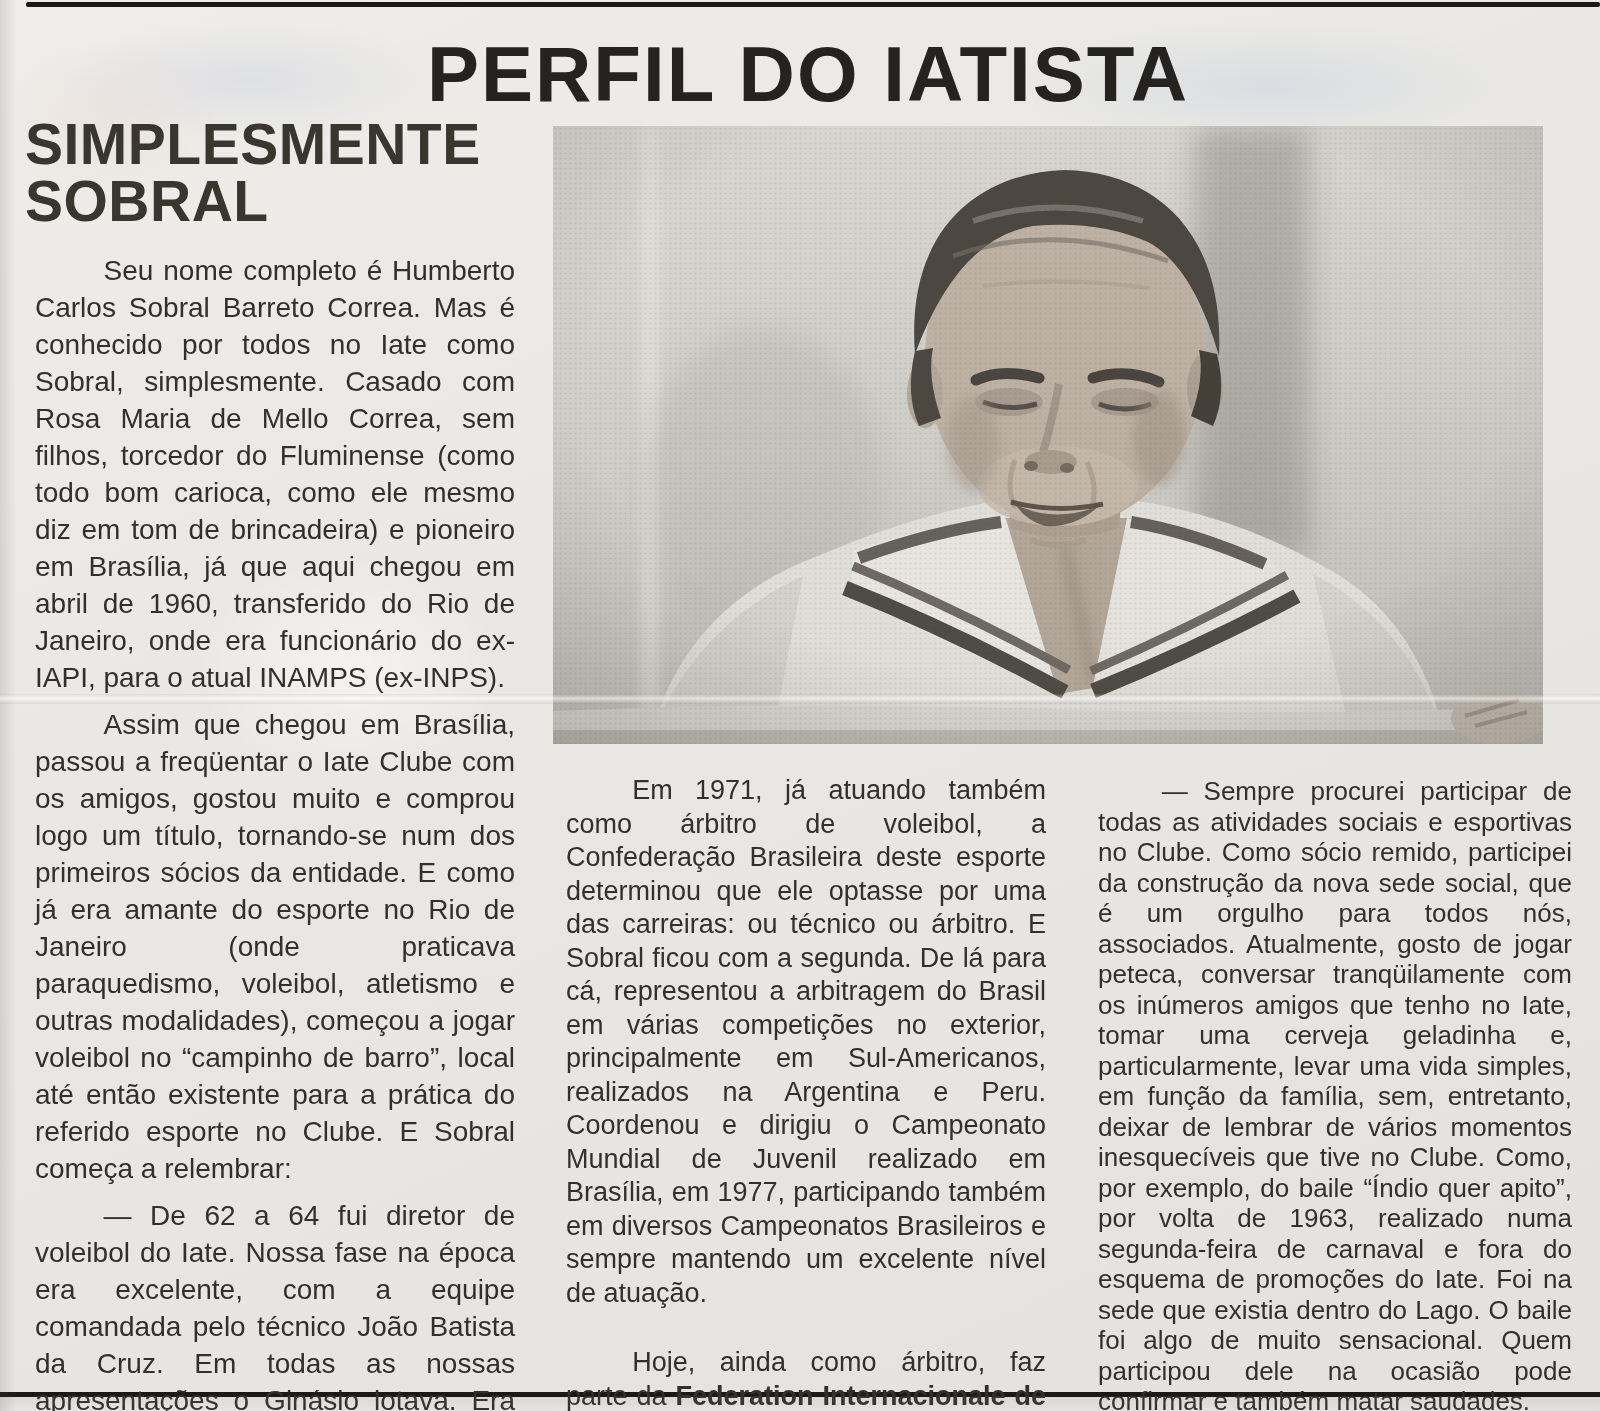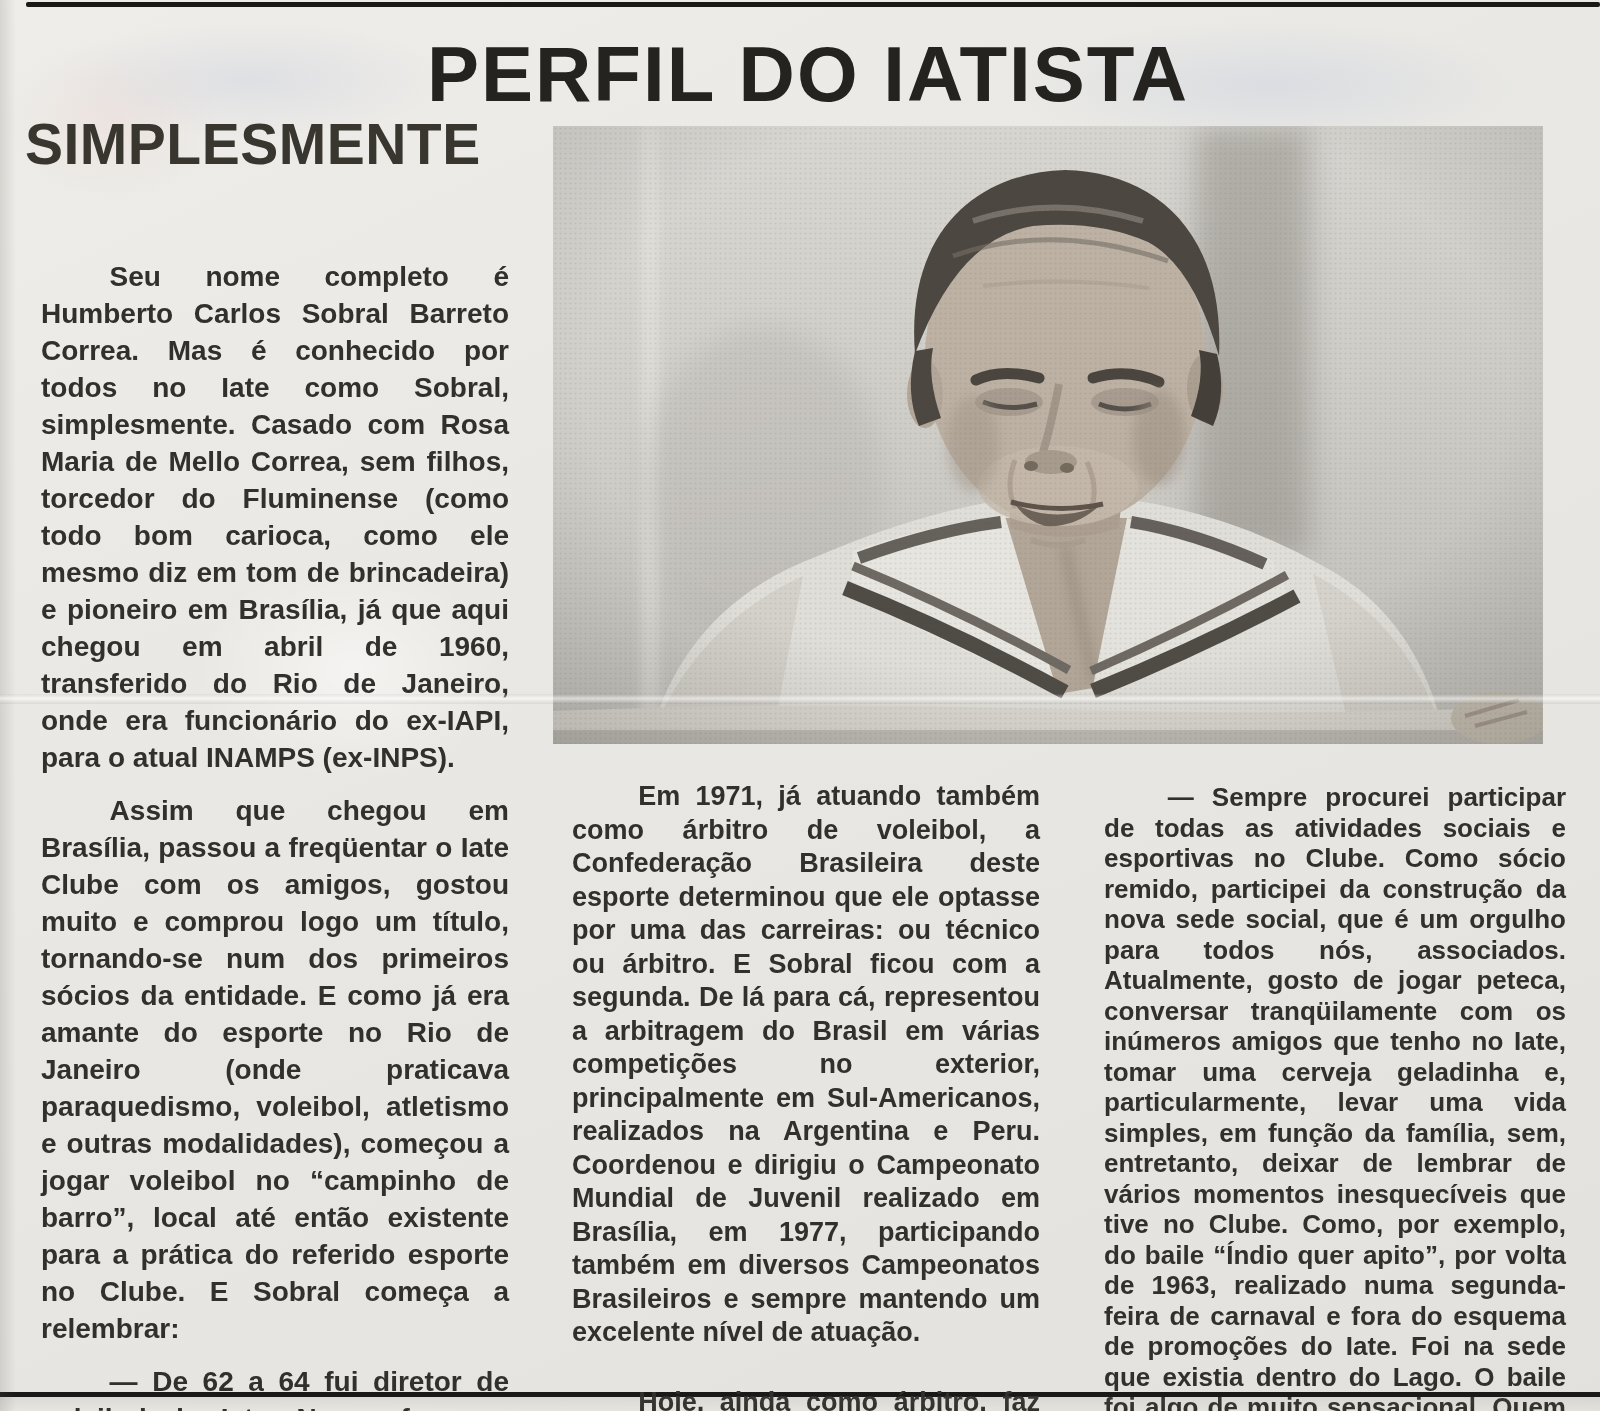--- a/index.html
+++ b/index.html
@@ -14,21 +14,21 @@
   .headline{
     position:absolute;left:0;top:22px;width:1592px;margin:12px;text-align:center;
     font-size:78px;font-weight:bold;letter-spacing:2px;color:#242320;line-height:1.05;
   }
   .subhead{
     position:absolute;left:25px;top:116px;margin:0;
     font-size:57px;font-weight:bold;line-height:57px;letter-spacing:0.5px;color:#38362f;
   }
   .subhead span{display:block;}
   .col{position:absolute;text-align:justify;hyphens:auto;-webkit-hyphens:auto;color:#32302c;}
-  .col p{margin:16px;text-indent:2.45em;font-weight:bold;}
+  .col p{margin:10px;text-indent:2.45em;}
   .col-left{left:25px;top:242px;width:500px;font-size:28px;line-height:37px;}
   .col-middle{left:556px;top:764px;width:500px;font-size:27px;line-height:33.5px;}
   .col-right{left:1088px;top:766px;width:494px;font-size:26px;line-height:30.5px;}
   .col-right p.no-indent{text-indent:0;}
   .col-middle p.gap{margin-top:36px;}
   .photo{position:absolute;left:553px;top:126px;width:990px;height:618px;}
   .photo svg{display:block;}
   .crease{
     position:absolute;left:0;top:694px;width:1600px;height:10px;pointer-events:none;z-index:6;
     background:linear-gradient(to bottom,rgba(130,125,118,0.10),rgba(255,255,255,0.55) 45%,rgba(120,115,108,0.13));
@@ -58,20 +58,21 @@
   <div class="wash wash-pink"></div>
   <div class="wash wash-mid"></div>
 
   <div class="rule top-rule"></div>
 
   <div class="content">
     <h1 class="headline">PERFIL DO IATISTA</h1>
 
     <h2 class="subhead">
         <span>SIMPLESMENTE</span>
+        <span>SOBRAL</span>
       </h2>
 
     <div class="col col-left">
       <p>Seu nome completo é Humberto Carlos Sobral Barreto Correa. Mas é conhecido por todos no Iate como Sobral, simplesmente. Casado com Rosa Maria de Mello Correa, sem filhos, torcedor do Fluminense (como todo bom carioca, como ele mesmo diz em tom de brincadeira) e pioneiro em Brasília, já que aqui chegou em abril de 1960, transferido do Rio de Janeiro, onde era funcionário do ex-IAPI, para o atual INAMPS (ex-INPS).</p>
       <p>Assim que chegou em Brasília, passou a freqüentar o Iate Clube com os amigos, gostou muito e comprou logo um título, tornando-se num dos primeiros sócios da entidade. E como já era amante do esporte no Rio de Janeiro (onde praticava paraquedismo, voleibol, atletismo e outras modalidades), começou a jogar voleibol no “campinho de barro”, local até então existente para a prática do referido esporte no Clube. E Sobral começa a relembrar:</p>
       <p>— De 62 a 64 fui diretor de voleibol do Iate. Nossa fase na época era excelente, com a equipe comandada pelo técnico João Batista da Cruz. Em todas as nossas apresentações o Ginásio lotava. Era casa cheia na certa, em qualquer jogo.</p>
 
     </div>
 
     <div class="photo">

